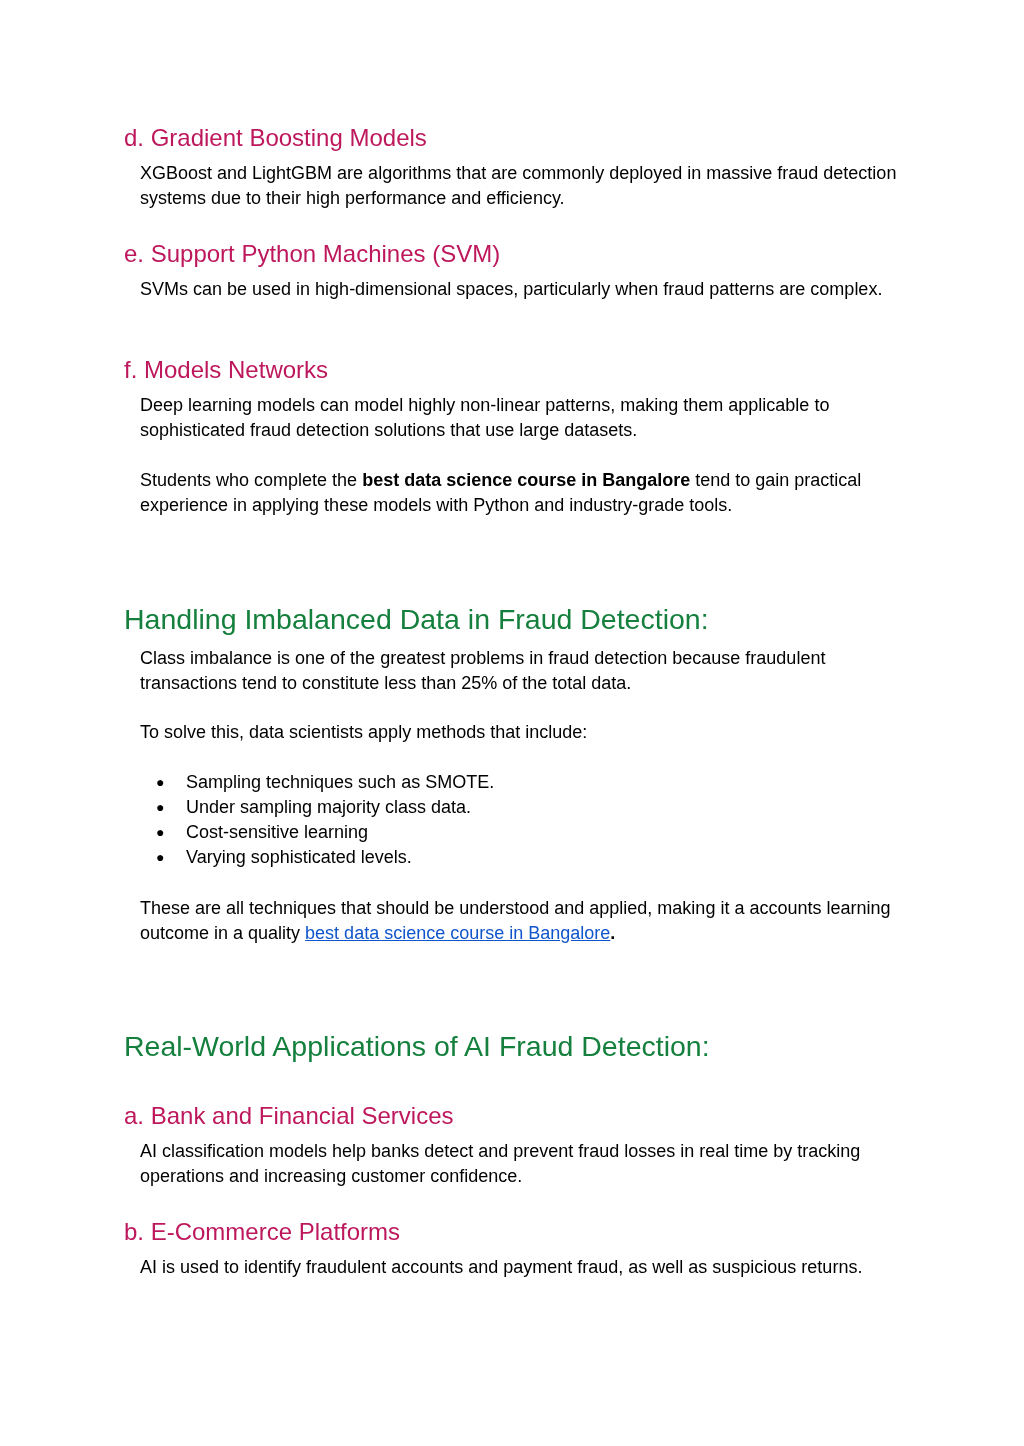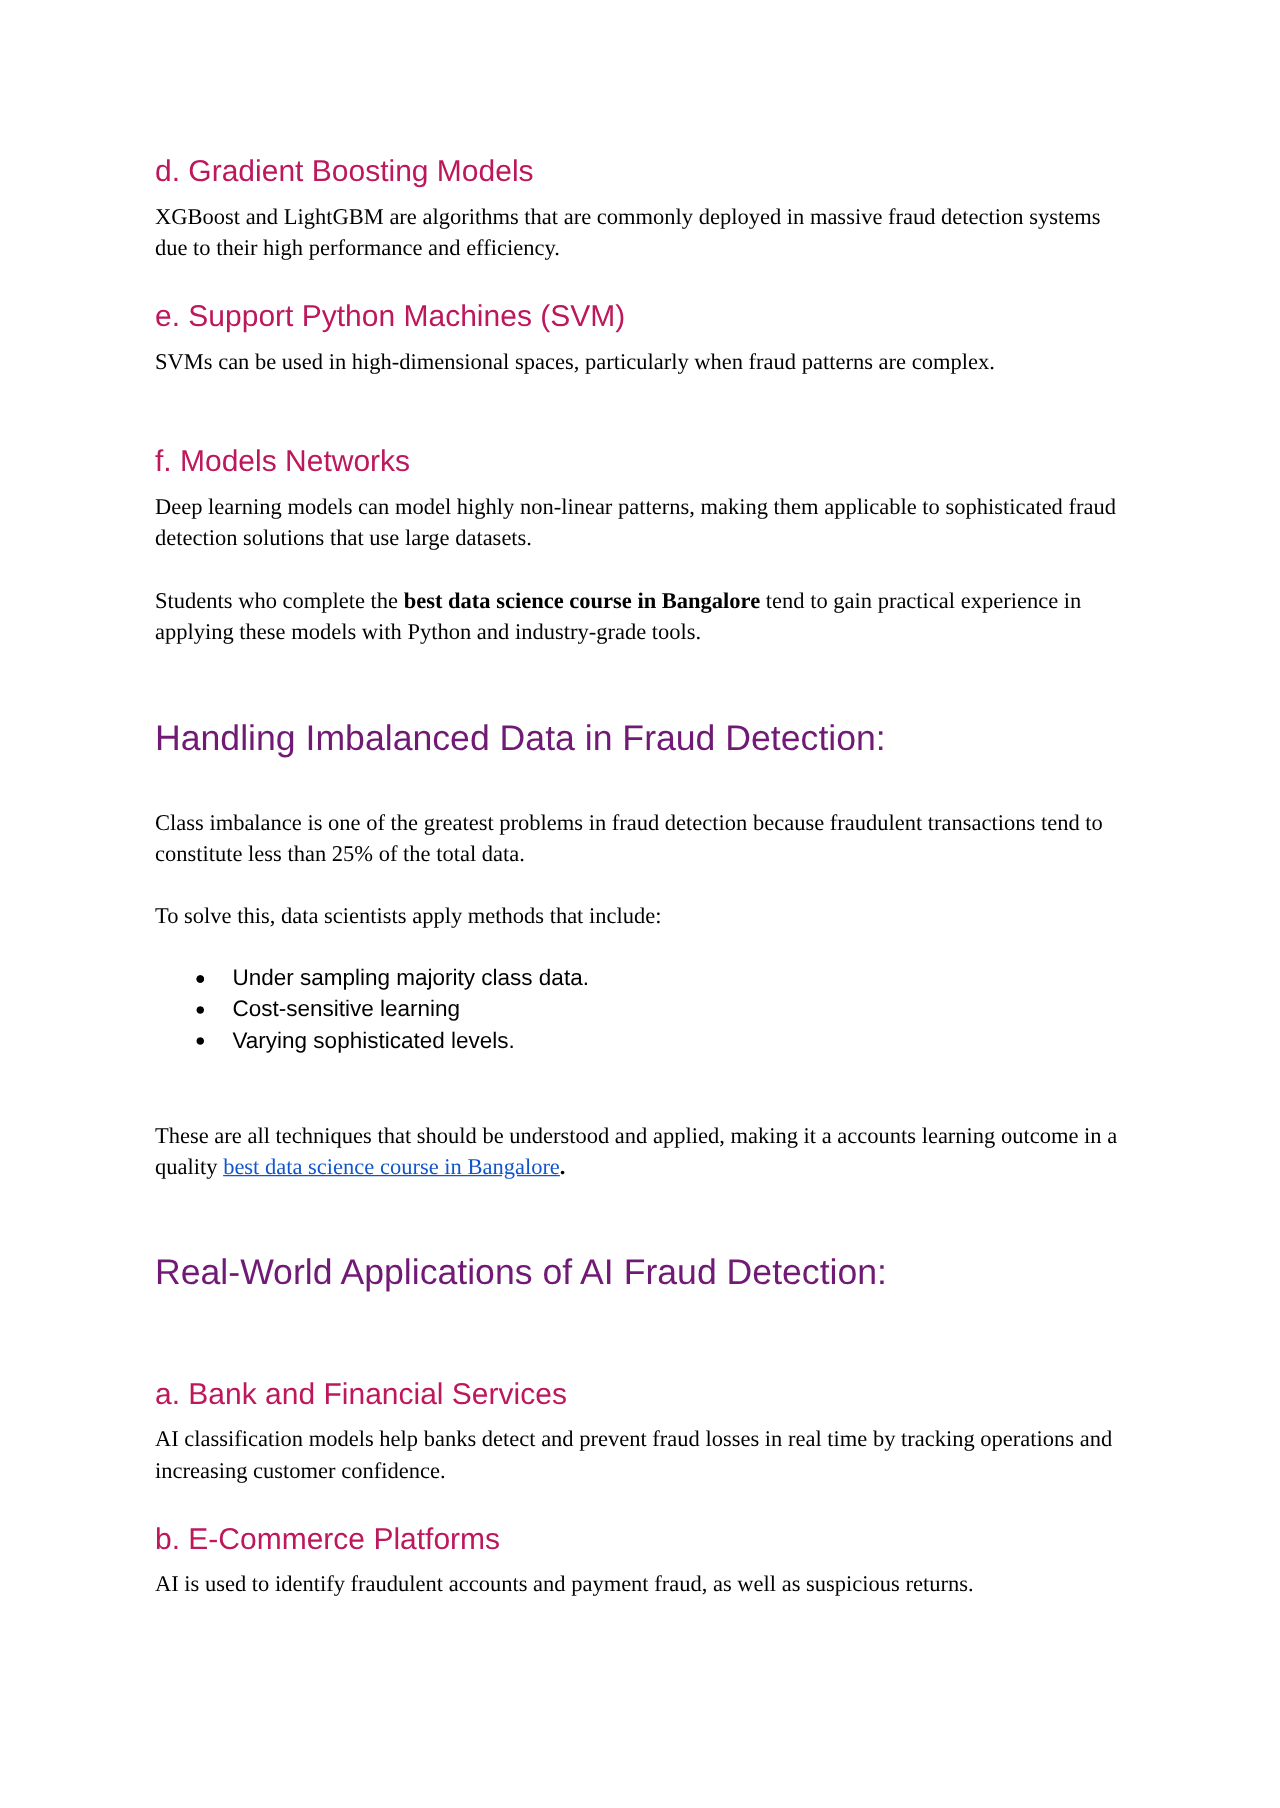--- a/index.html
+++ b/index.html
@@ -1,21 +1,21 @@
 <!DOCTYPE html>
 <html><head>
 <meta charset="utf-8">
 <style>
   html, body { margin: 0; padding: 0; background: #ffffff; }
   body { width: 1024px; height: 1446px; position: relative; overflow: hidden;
          font-family: "Liberation Sans", sans-serif; color: #000000; }
   .page { position: absolute; left: 124px; top: 0; width: 770px; }
   .h3 { position: absolute; left: 0; font-size: 24px; color: #be185d; white-space: nowrap; line-height: 28px; }
-  .h2 { position: absolute; left: 0; font-size: 28.5px; color: #701a75; white-space: nowrap; line-height: 34px; }
-  .p { position: absolute; left: 0; width: 770px; font-size: 18px; line-height: 25px; color: #000000; font-family: Liberation Serif, serif; }
+  .h2 { position: absolute; left: 0; font-size: 28.5px; color: #15803d; white-space: nowrap; line-height: 34px; margin-top: 28px; }
+  .p { position: absolute; left: 16px; width: 770px; font-size: 18px; line-height: 25px; color: #000000; }
   .p b { font-weight: bold; }
   .link { color: #1155cc; text-decoration: underline; cursor: pointer; }
   ul.bullets { position: absolute; left: 0; margin: 0; padding: 0; list-style: none; }
   ul.bullets li { position: relative; font-size: 18px; line-height: 25px; padding-left: 62px; white-space: nowrap; }
   ul.bullets li .dot { position: absolute; left: 32px; top: 0; font-size: 14px; }
 </style>
 </head>
 <body>
 
 <div class="page">
@@ -29,21 +29,21 @@
   <div class="h3" style="top:356px">f. Models Networks</div>
   <div class="p" style="top:393px">Deep learning models can model highly non-linear patterns, making them applicable to sophisticated fraud detection solutions that use large datasets.</div>
 
   <div class="p" style="top:468px"><span>Students who complete the </span><b>best data science course in Bangalore</b><span> tend to gain practical experience in applying these models with Python and industry-grade tools.</span></div>
 
   <div class="h2" style="top:574px">Handling Imbalanced Data in Fraud Detection:</div>
   <div class="p" style="top:646px">Class imbalance is one of the greatest problems in fraud detection because fraudulent transactions tend to constitute less than 25% of the total data.</div>
   <div class="p" style="top:720px">To solve this, data scientists apply methods that include:</div>
 
   <ul class="bullets" style="top:770px">
-    <li><span class="dot">●</span></li>
+    <li><span class="dot">●</span><span>Sampling techniques such as SMOTE.</span></li>
     <li><span class="dot">●</span><span>Under sampling majority class data.</span></li>
     <li><span class="dot">●</span><span>Cost-sensitive learning</span></li>
     <li><span class="dot">●</span><span>Varying sophisticated levels.</span></li>
   </ul>
 
   <div class="p" style="top:896px"><span>These are all techniques that should be understood and applied, making it a accounts learning outcome in a quality </span><a class="link">best data science course in Bangalore</a><b>.</b></div>
 
   <div class="h2" style="top:1001px">Real-World Applications of AI Fraud Detection:</div>
 
   <div class="h3" style="top:1102px">a. Bank and Financial Services</div>

